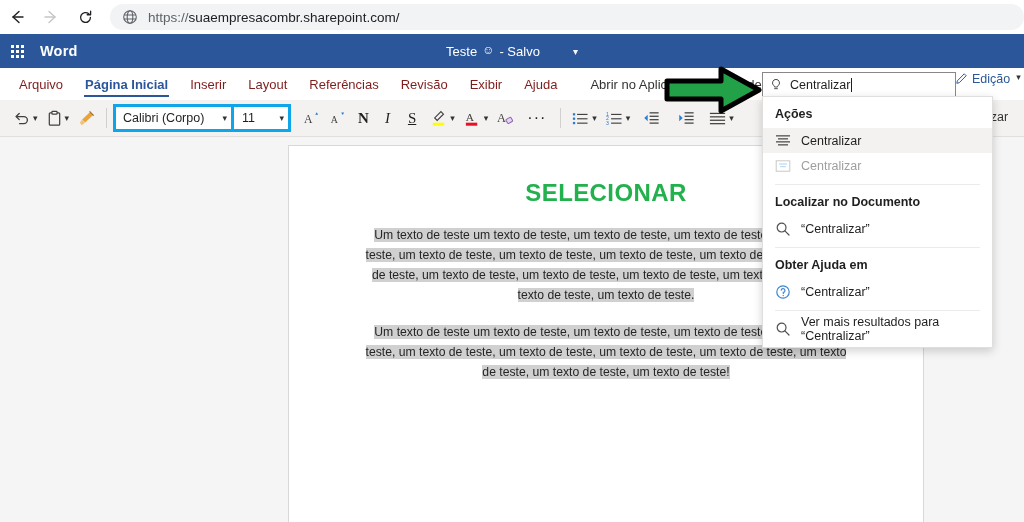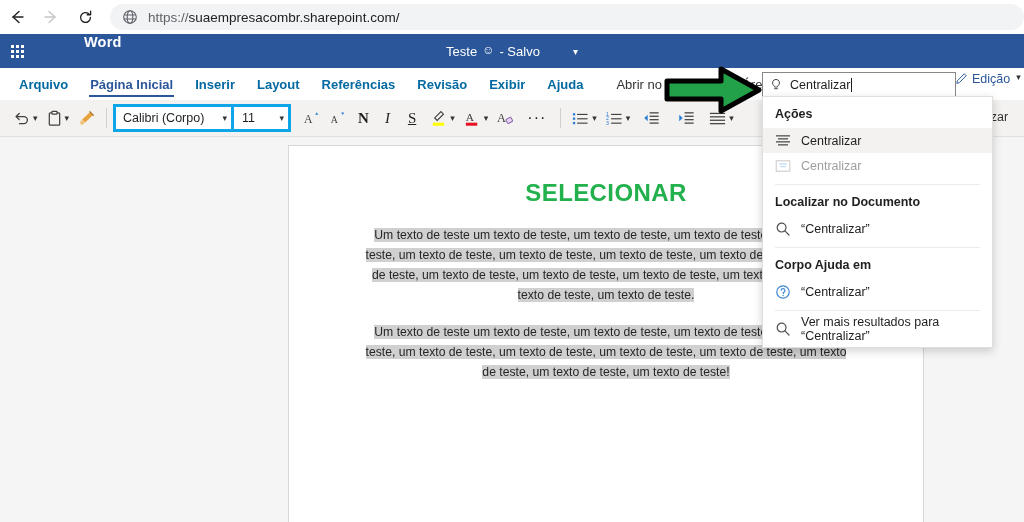--- a/index.html
+++ b/index.html
@@ -27,21 +27,21 @@
     background: #f1f3f4; border-radius: 13px;
     display: flex; align-items: center; padding: 0 12px;
   }
   .globe-icon { width: 16px; height: 16px; margin-right: 10px; color: #5f6368; flex: none; }
   .url-text { font-size: 13.5px; color: #5f6368; white-space: nowrap; }
   .url-text .host { color: #202124; }
 
   
   .word-header {
     position: absolute; top: 34px; left: 0; width: 1024px; height: 34px;
-    background: #2b579a; display: flex; color: #fff; gap: 44px;
+    background: #2b579a; display: flex; align-items: center; color: #fff;
   }
   .waffle { width: 34px; display: flex; align-items: center; justify-content: center; }
   .waffle-grid {
     display: grid; grid-template-columns: repeat(3, 3px);
     grid-template-rows: repeat(3, 3px); gap: 2px;
   }
   .waffle-grid i { background: #ffffff; width: 3px; height: 3px; display: block; }
   .app-name { font-size: 14.5px; font-weight: bold; margin-left: 6px; letter-spacing: .2px; }
   .doc-title-wrap {
     position: absolute; left: 0; right: 0; top: 0; height: 34px;
@@ -54,22 +54,22 @@
   }
   .doc-title .person { font-size: 12px; position: relative; top: -1px; }
   .title-chevron { margin-left: 28px; font-size: 10px; opacity: .95; pointer-events: auto; }
 
   
   .ribbon-tabs {
     position: absolute; top: 68px; left: 0; width: 1024px; height: 32px;
     background: #ffffff; display: flex; align-items: center;
   }
   .tab {
-    font-size: 13px; color: #0369a1; padding: 0 11px; height: 32px;
-    display: flex; align-items: center; position: relative; white-space: nowrap; font-weight: bold;
+    font-size: 13px; color: #7f1d1d; padding: 0 11px; height: 32px;
+    display: flex; align-items: center; position: relative; white-space: nowrap;
   }
   .tab:first-child { margin-left: 8px; }
   .tab.active { font-weight: bold; color: #2b579a; }
   .tab.active::after {
     content: ""; position: absolute; left: 10px; right: 10px; bottom: 3px;
     height: 2px; background: #2b579a;
   }
   .open-desktop { font-size: 13px; color: #333; margin-left: 22px; white-space: nowrap; }
 
   .search-box {
@@ -420,21 +420,21 @@
     <div class="panel-item">
       <svg class="ic" viewBox="0 0 16 16" fill="none" stroke="#505050" stroke-width="1.2">
         <circle cx="6.6" cy="6.6" r="4.4"></circle>
         <path d="M9.9 9.9 L14 14" stroke-linecap="round"></path>
       </svg>
       <span class="quoted">“Centralizar”</span>
     </div>
 
     <div class="panel-divider"></div>
 
-    <div class="panel-head">Corpo Ajuda em</div>
+    <div class="panel-head">Obter Ajuda em</div>
     <div class="panel-item">
       <svg class="ic" viewBox="0 0 16 16" fill="none" stroke="#3b86d0" stroke-width="1.2">
         <circle cx="8" cy="8" r="6.2"></circle>
         <path d="M6.2 6.2 a1.9 1.9 0 1 1 2.1 2.2 V9.5" stroke-linecap="round"></path>
         <circle cx="8.2" cy="11.5" r=".7" fill="#3b86d0" stroke="none"></circle>
       </svg>
       <span class="quoted">“Centralizar”</span>
     </div>
 
     <div class="panel-divider"></div>

